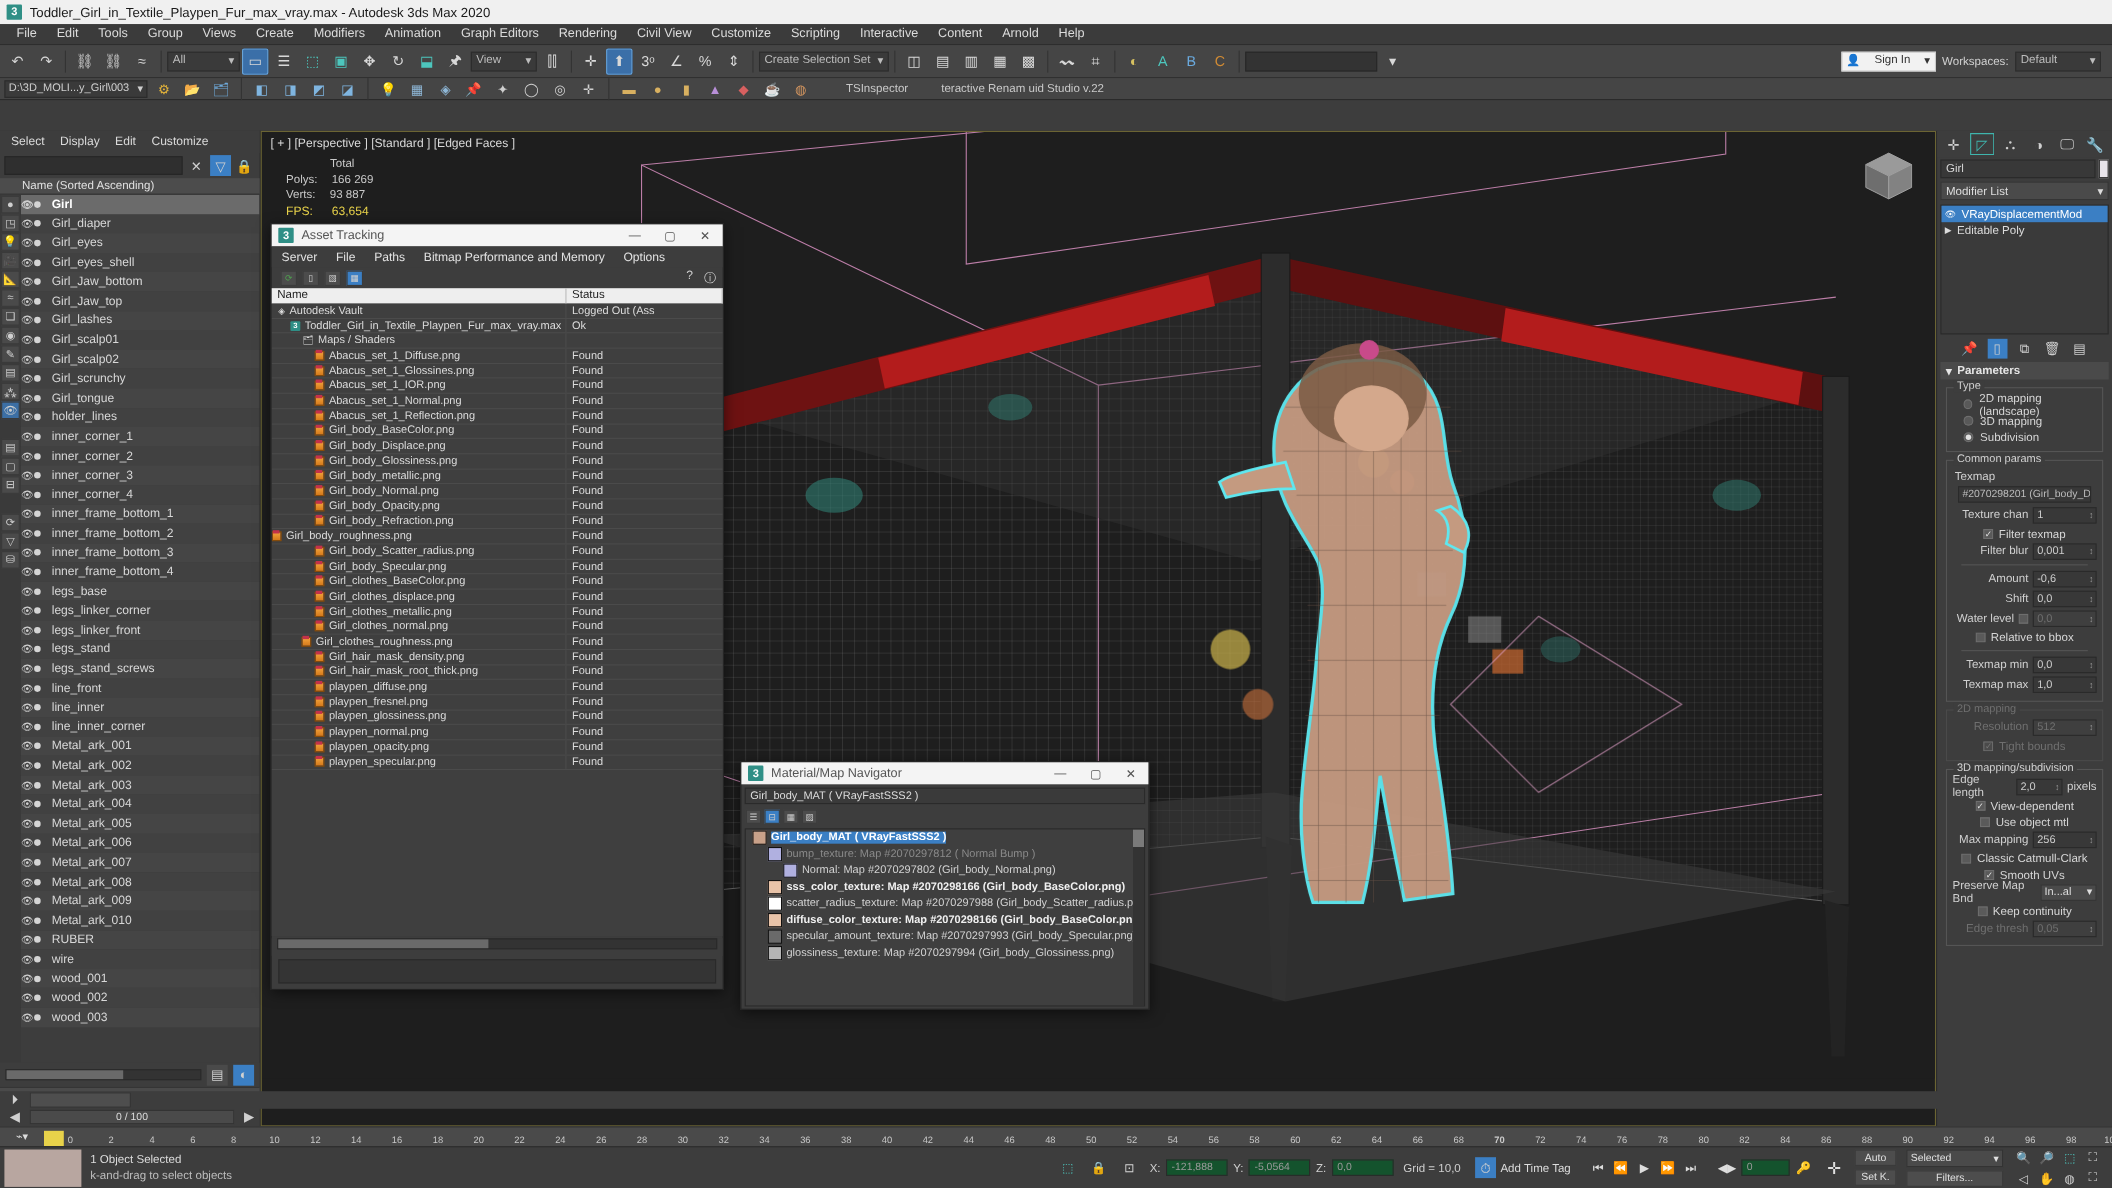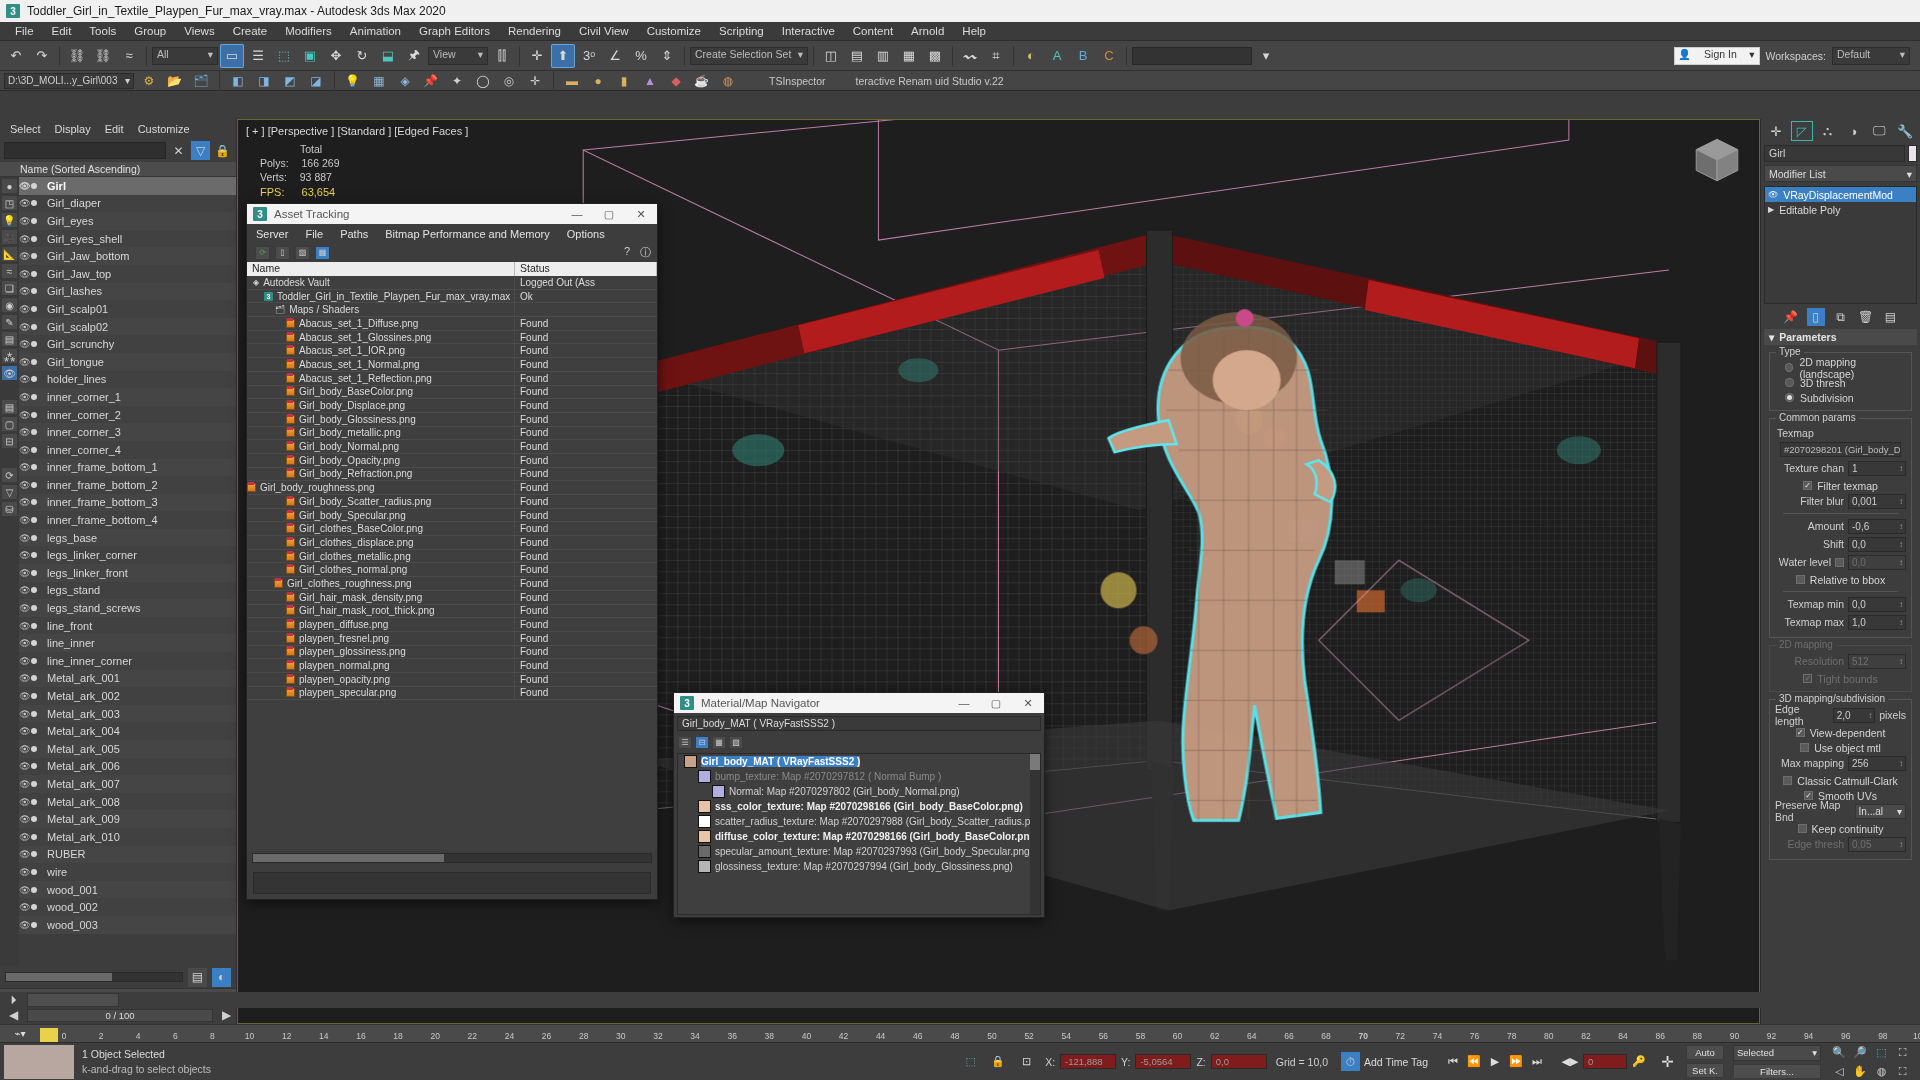--- a/index.html
+++ b/index.html
@@ -198,21 +198,21 @@
   .ticks span{ position:absolute; bottom:1px; transform:translateX(-50%); }
   .slider-row { position:absolute; bottom:72px; left:0; right:0; height:16px;
      background:#3d3d3d; display:flex; align-items:center; gap:4px; padding-left:4px;}
   .sl-handle{ width:92px;height:14px;background:#4e4e4e;border:1px solid #333;
      font-size:9.5px;display:flex;align-items:center;justify-content:center;color:#ddd;}
   .statusbar { position:absolute; bottom:0; left:0; right:0; height:38px;
      background:#3d3d3d; border-top:1px solid #2c2c2c; display:flex; align-items:center;}
   .sel-info { width:70px; height:34px; background:#b8a6a0; margin-left:4px; }
   .statustxt{ font-size:10.5px; color:#dcdcdc; margin-left:8px; line-height:15px; }
   .coords { display:flex; align-items:center; gap:5px; font-size:10.5px; color:#cfcfcf;}
-  .cbox{ width:56px;height:15px;background:#7f1d1d;border:1px solid #2a2a2a;
+  .cbox{ width:56px;height:15px;background:#14532d;border:1px solid #2a2a2a;
      display:flex;align-items:center;padding-left:4px;font-size:9.5px;color:#9a9a9a;}
   .playbtn{ width:20px;height:18px;display:flex;align-items:center;justify-content:center;
      font-size:11px;color:#ddd;}
   .keybtn{ width:38px;height:15px;background:#4d4d4d;border:1px solid #3a3a3a;
      font-size:9.5px;display:flex;align-items:center;justify-content:center;color:#e0e0e0;}
   .selcombo{ width:88px;height:16px;background:#4a4a4a;border:1px solid #333;
      display:flex;align-items:center;justify-content:space-between;padding:0 3px;
      font-size:9.5px;color:#e0e0e0;}
   .navicon{ width:19px;height:17px;display:flex;align-items:center;justify-content:center;
      font-size:11px;color:#d4d4d4;}
@@ -789,21 +789,21 @@
         </div>
 
         <div class="group">
           <div class="gl">Type</div>
           <div class="radio">
             <div class="rdot"></div>
             <span>2D mapping (landscape)</span>
           </div>
           <div class="radio">
             <div class="rdot"></div>
-            <span>3D thresh</span>
+            <span>3D mapping</span>
           </div>
           <div class="radio">
             <div class="rdot on"></div>
             <span>Subdivision</span>
           </div>
         </div>
 
         <div class="group">
           <div class="gl">Common params</div>
           <div style="font-size:10.5px;color:#d0d0d0;margin:1px 2px 3px">Texmap</div>

